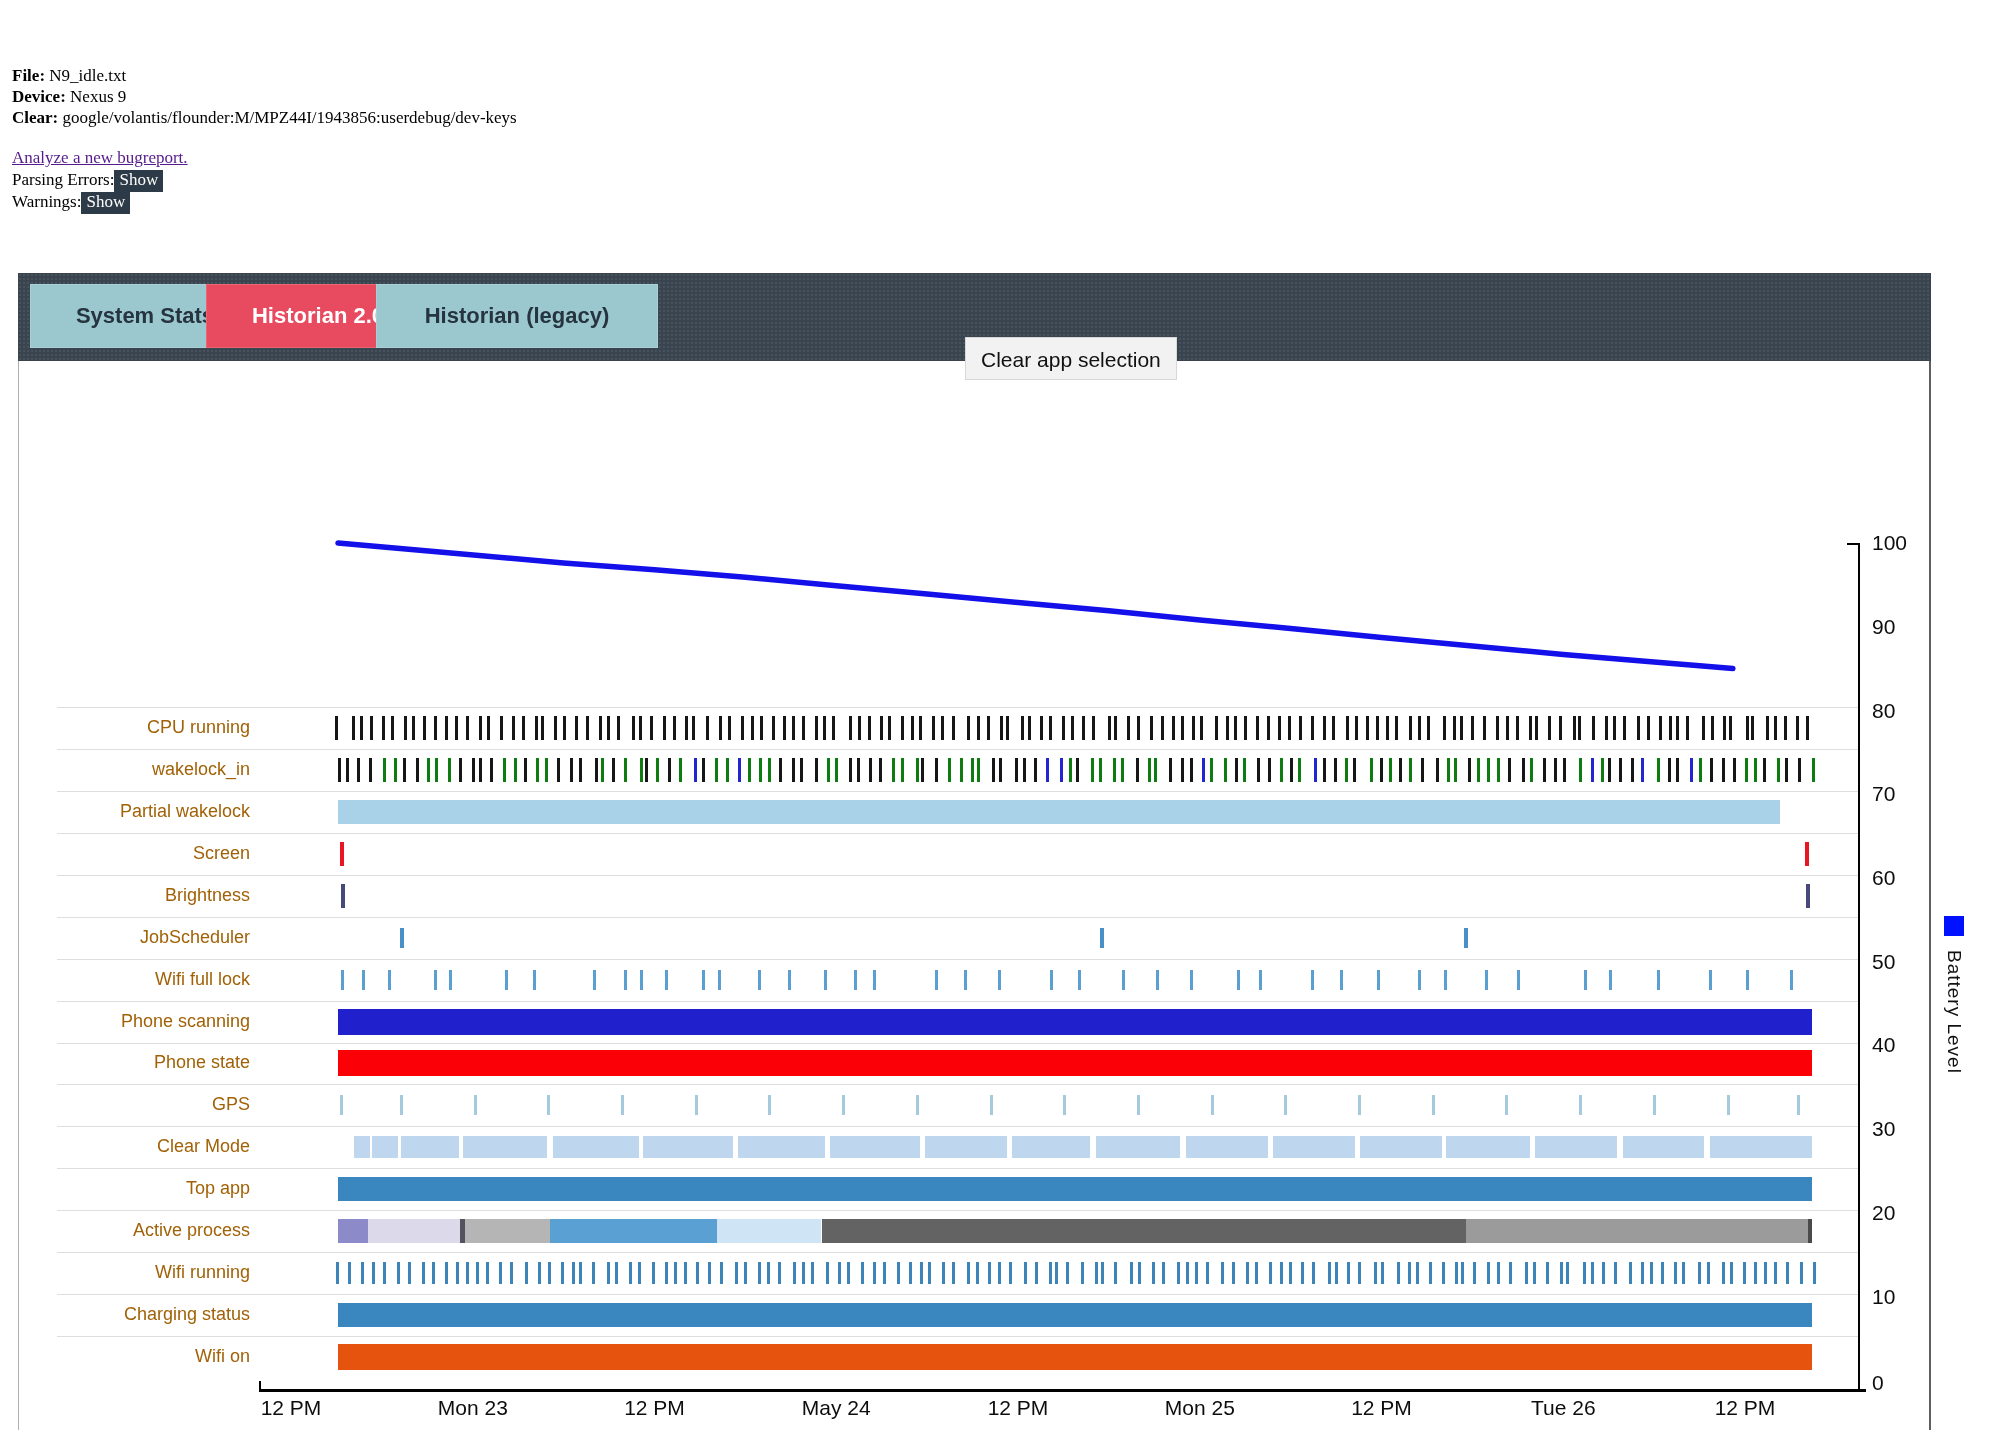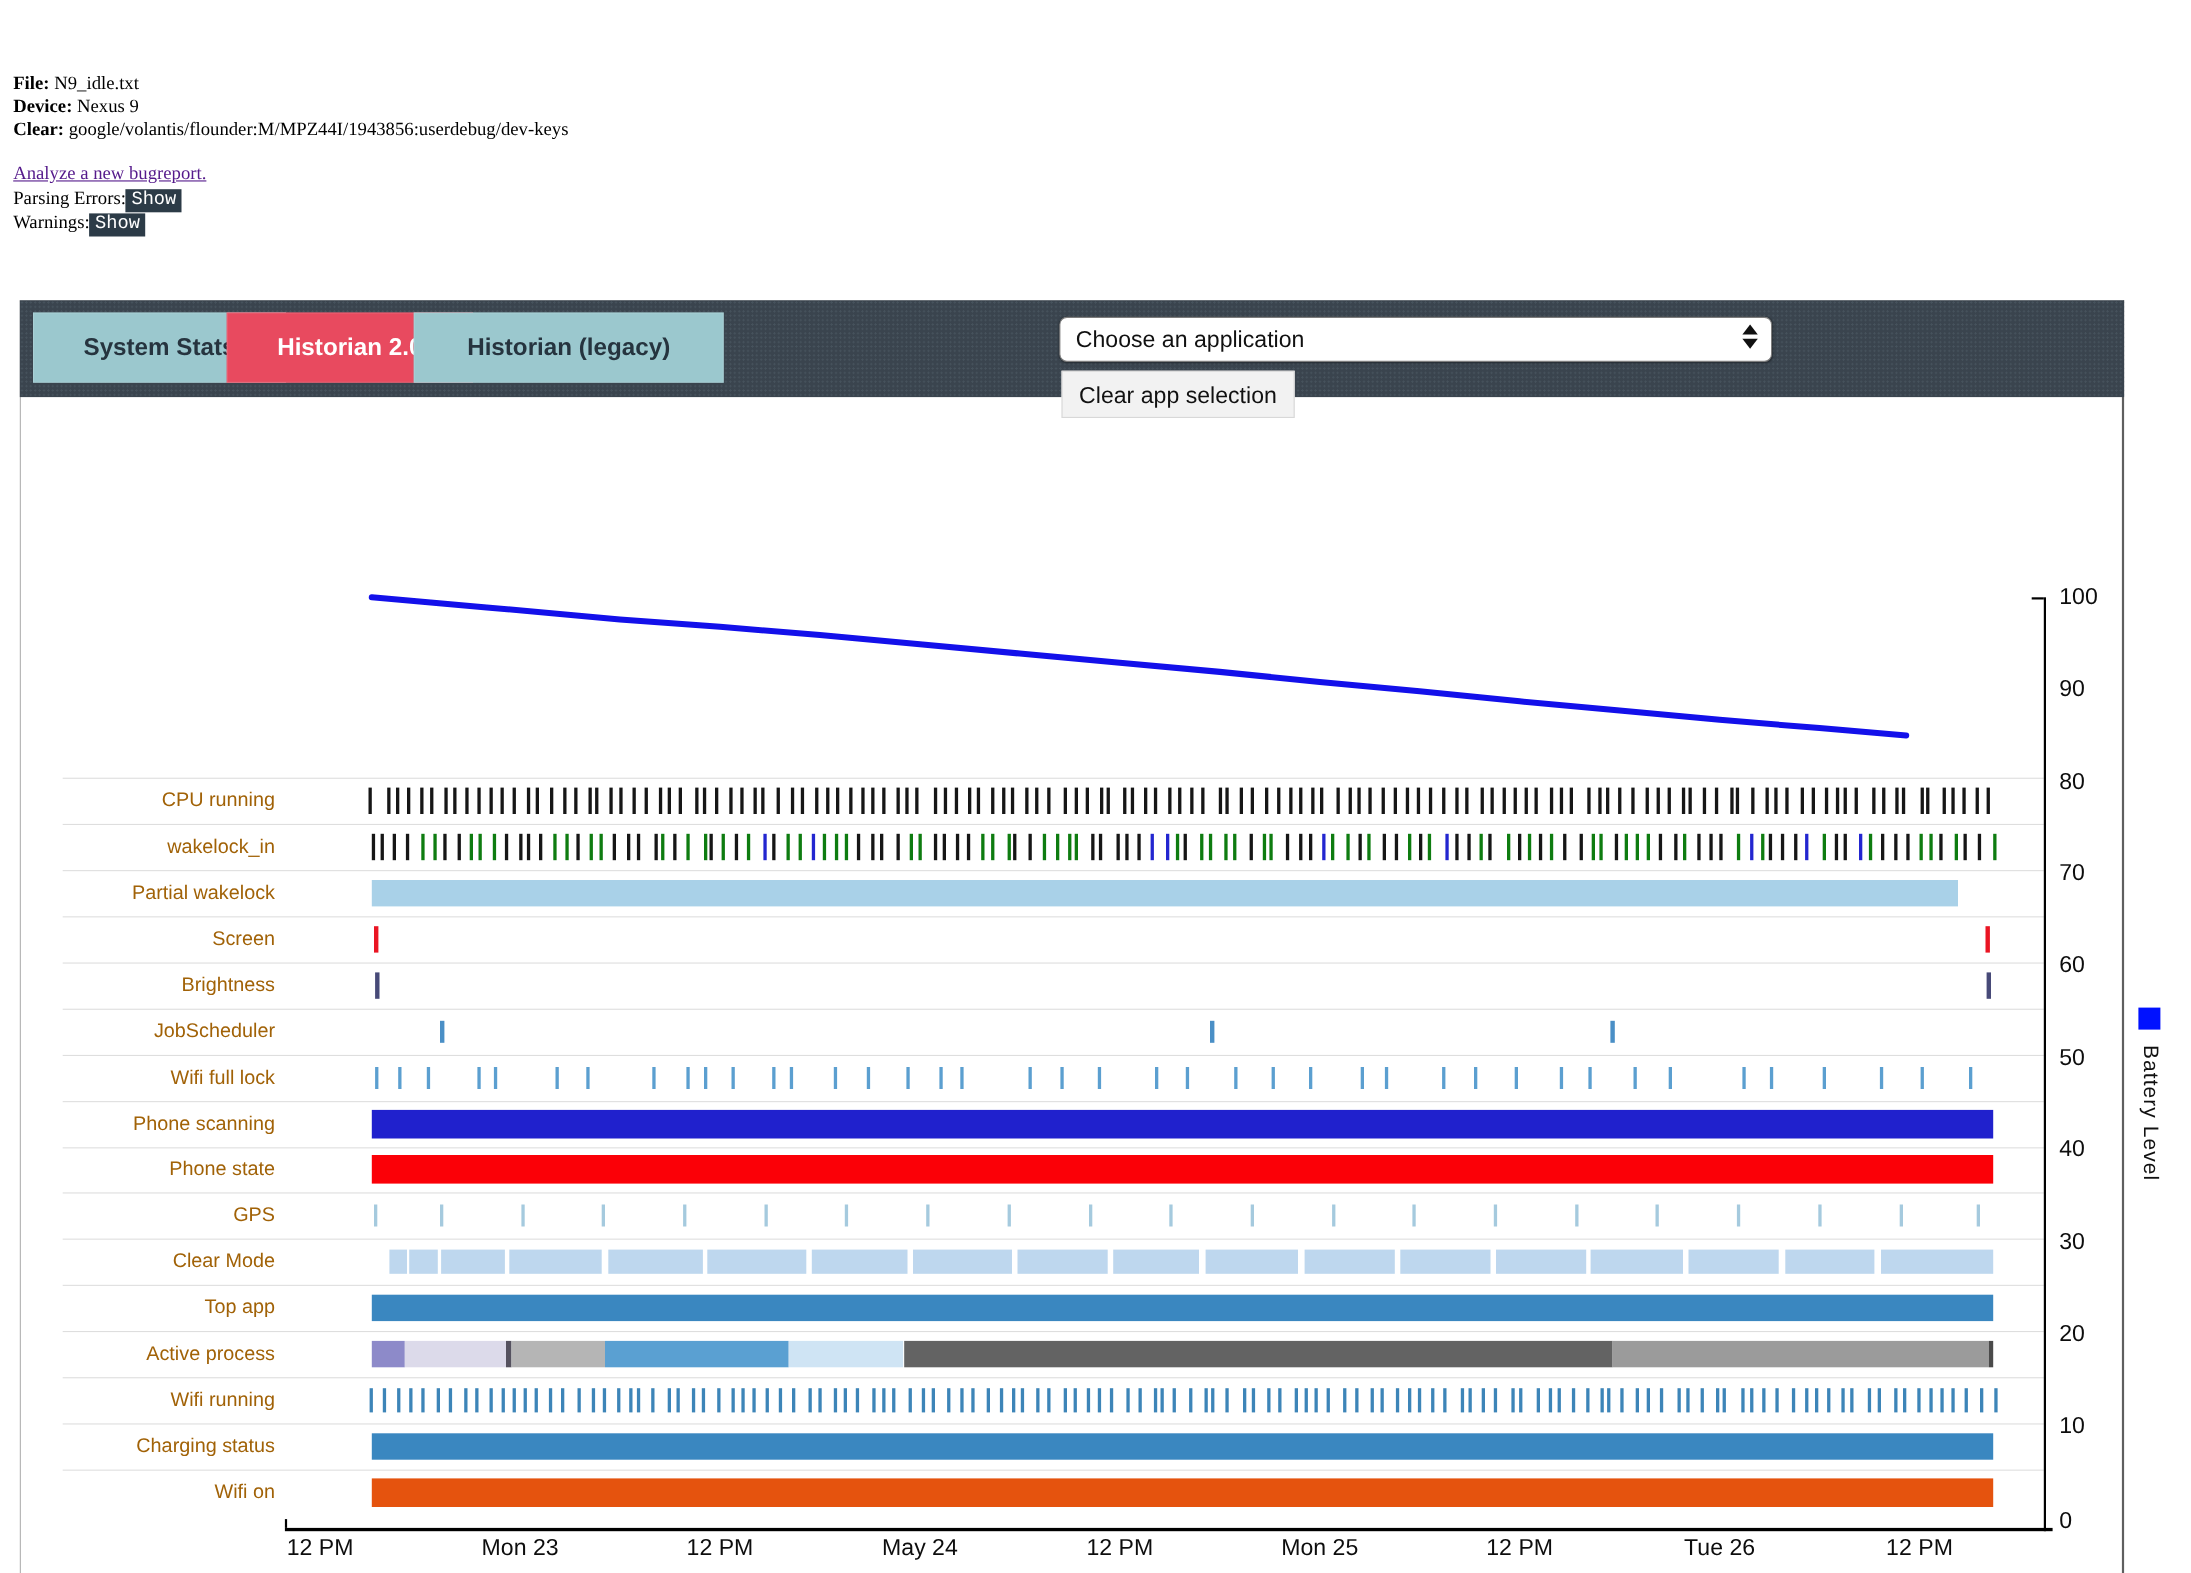--- a/index.html
+++ b/index.html
@@ -7,21 +7,21 @@
        font-family:"Liberation Sans",sans-serif;}
   
   #page-title{position:absolute;left:12px;top:2px;font-family:"Liberation Serif",serif;
       font-size:36px;font-weight:bold;color:#000;}
   .meta-line{position:absolute;left:12px;font-family:"Liberation Serif",serif;font-size:17px;color:#000;}
   .meta-line b{font-weight:bold;}
   #bugreport-link{position:absolute;left:12px;top:148px;font-family:"Liberation Serif",serif;
       font-size:17px;color:#551a8b;text-decoration:underline;cursor:pointer;}
   .toggle-line{position:absolute;left:12px;font-family:"Liberation Serif",serif;font-size:17px;color:#000;}
   .show-badge{display:inline-block;background:#2c3b47;color:#fff;padding:0px 5px 2px 5px;
-      font-family:Liberation Mono, monospace;font-size:17px;cursor:pointer;}
+      font-family:Liberation Serif, serif;font-size:17px;cursor:pointer;}
   
   #main-panel{position:absolute;left:18px;top:273px;width:1913px;height:1157px;
       border-top:1px solid #b5b5b5;border-left:1px solid #b0b0b0;border-right:2px solid #5f5f5f;
       background:#fff;box-sizing:border-box;}
   #tab-bar{position:absolute;left:18px;top:273px;width:1913px;height:88px;background:#3a444e;
       background-image:radial-gradient(#46525c 1px, rgba(0,0,0,0) 1px);background-size:4px 4px;
       box-sizing:border-box;}
   .tab{position:absolute;top:11px;height:64px;line-height:64px;padding:0 30px;background:#9bc8ce;
       color:#26343f;font-size:22px;font-weight:bold;text-align:center;cursor:pointer;
       box-shadow:inset 0 0 0 1px rgba(255,255,255,.15);}
@@ -79,27 +79,20 @@
     <span>Warnings:</span><span class="show-badge">Show</span>
   </div>
 
   <div id="main-panel"></div>
 
   <div id="tab-bar">
     <div class="tab" style="left:12px;width:170px;">System Stats</div>
     <div class="tab active" style="left:188px;width:164px;">Historian 2.0</div>
     <div class="tab" style="left:358px;width:222px;">Historian (legacy)</div>
 
-    <div id="app-select">
-      <span>Choose an application</span>
-      <div id="select-spinner">
-        <div class="up"></div>
-          <div class="dn"></div>
-      </div>
-    </div>
     <div id="clear-app-btn">Clear app selection</div>
   </div>
 
   <div id="chart-root">
       <div class="row-sep" style="left: 57px; top: 707px; width: 1801px;"></div>
       <div class="row-label" style="left: 38px; top: 717px;">CPU running</div>
       <div class="tl-tick" style="left: 335.1px; top: 716px; width: 3px; height: 24px; background: rgb(22, 22, 22);"></div>
       <div class="tl-tick" style="left: 351.6px; top: 716px; width: 3px; height: 24px; background: rgb(22, 22, 22);"></div>
       <div class="tl-tick" style="left: 359.7px; top: 716px; width: 3px; height: 24px; background: rgb(22, 22, 22);"></div>
       <div class="tl-tick" style="left: 370.2px; top: 716px; width: 3px; height: 24px; background: rgb(22, 22, 22);"></div>

